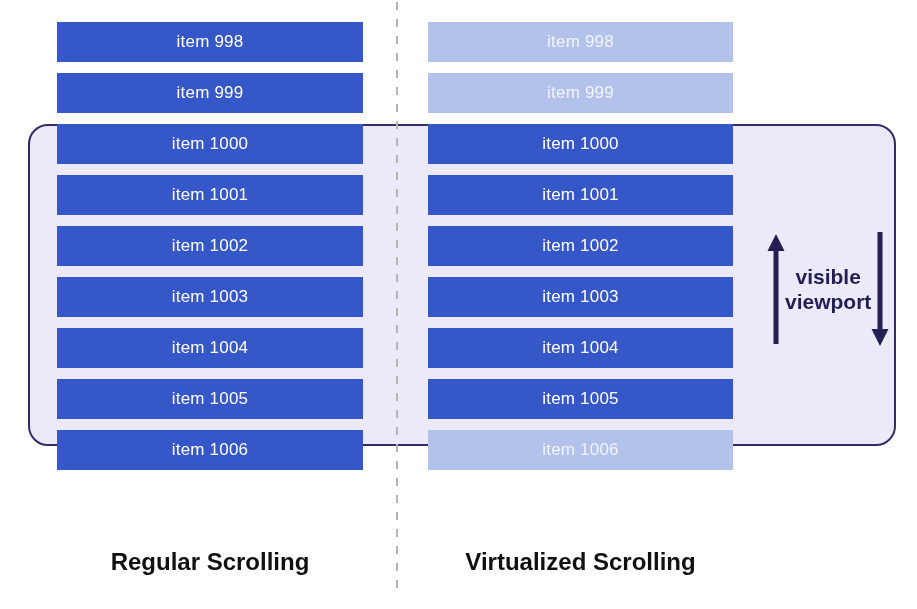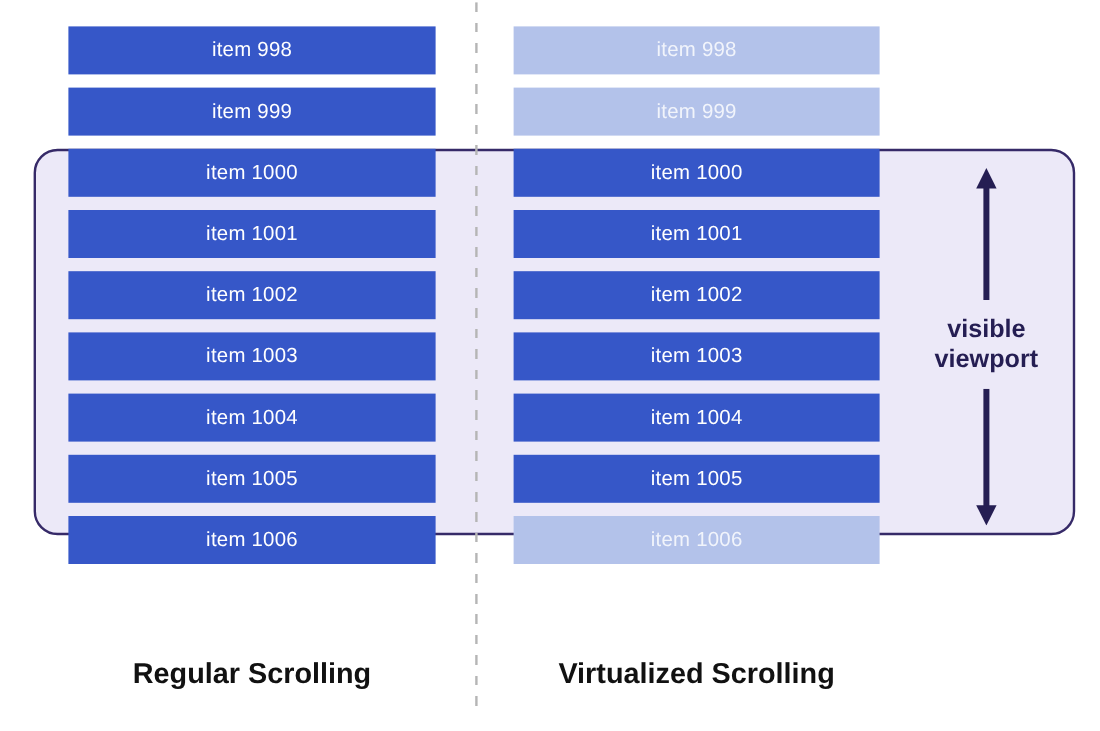--- a/index.html
+++ b/index.html
@@ -65,21 +65,21 @@
   .bar.virtualized { background: #b3c2ea; color: rgba(255,255,255,0.82); }
 
   
   .annotation {
     position: absolute;
     left: 767px;
     top: 140px;
     width: 110px;
     height: 298px;
     display: flex;
-    flex-direction: column;
+    flex-direction: row;
     align-items: center;
     justify-content: space-between;
     z-index: 2;
   }
   .annotation svg { display: block; flex: 0 0 auto; }
   .annotation-label {
     text-align: center;
     font-weight: bold;
     font-size: 21px;
     line-height: 1.2;

